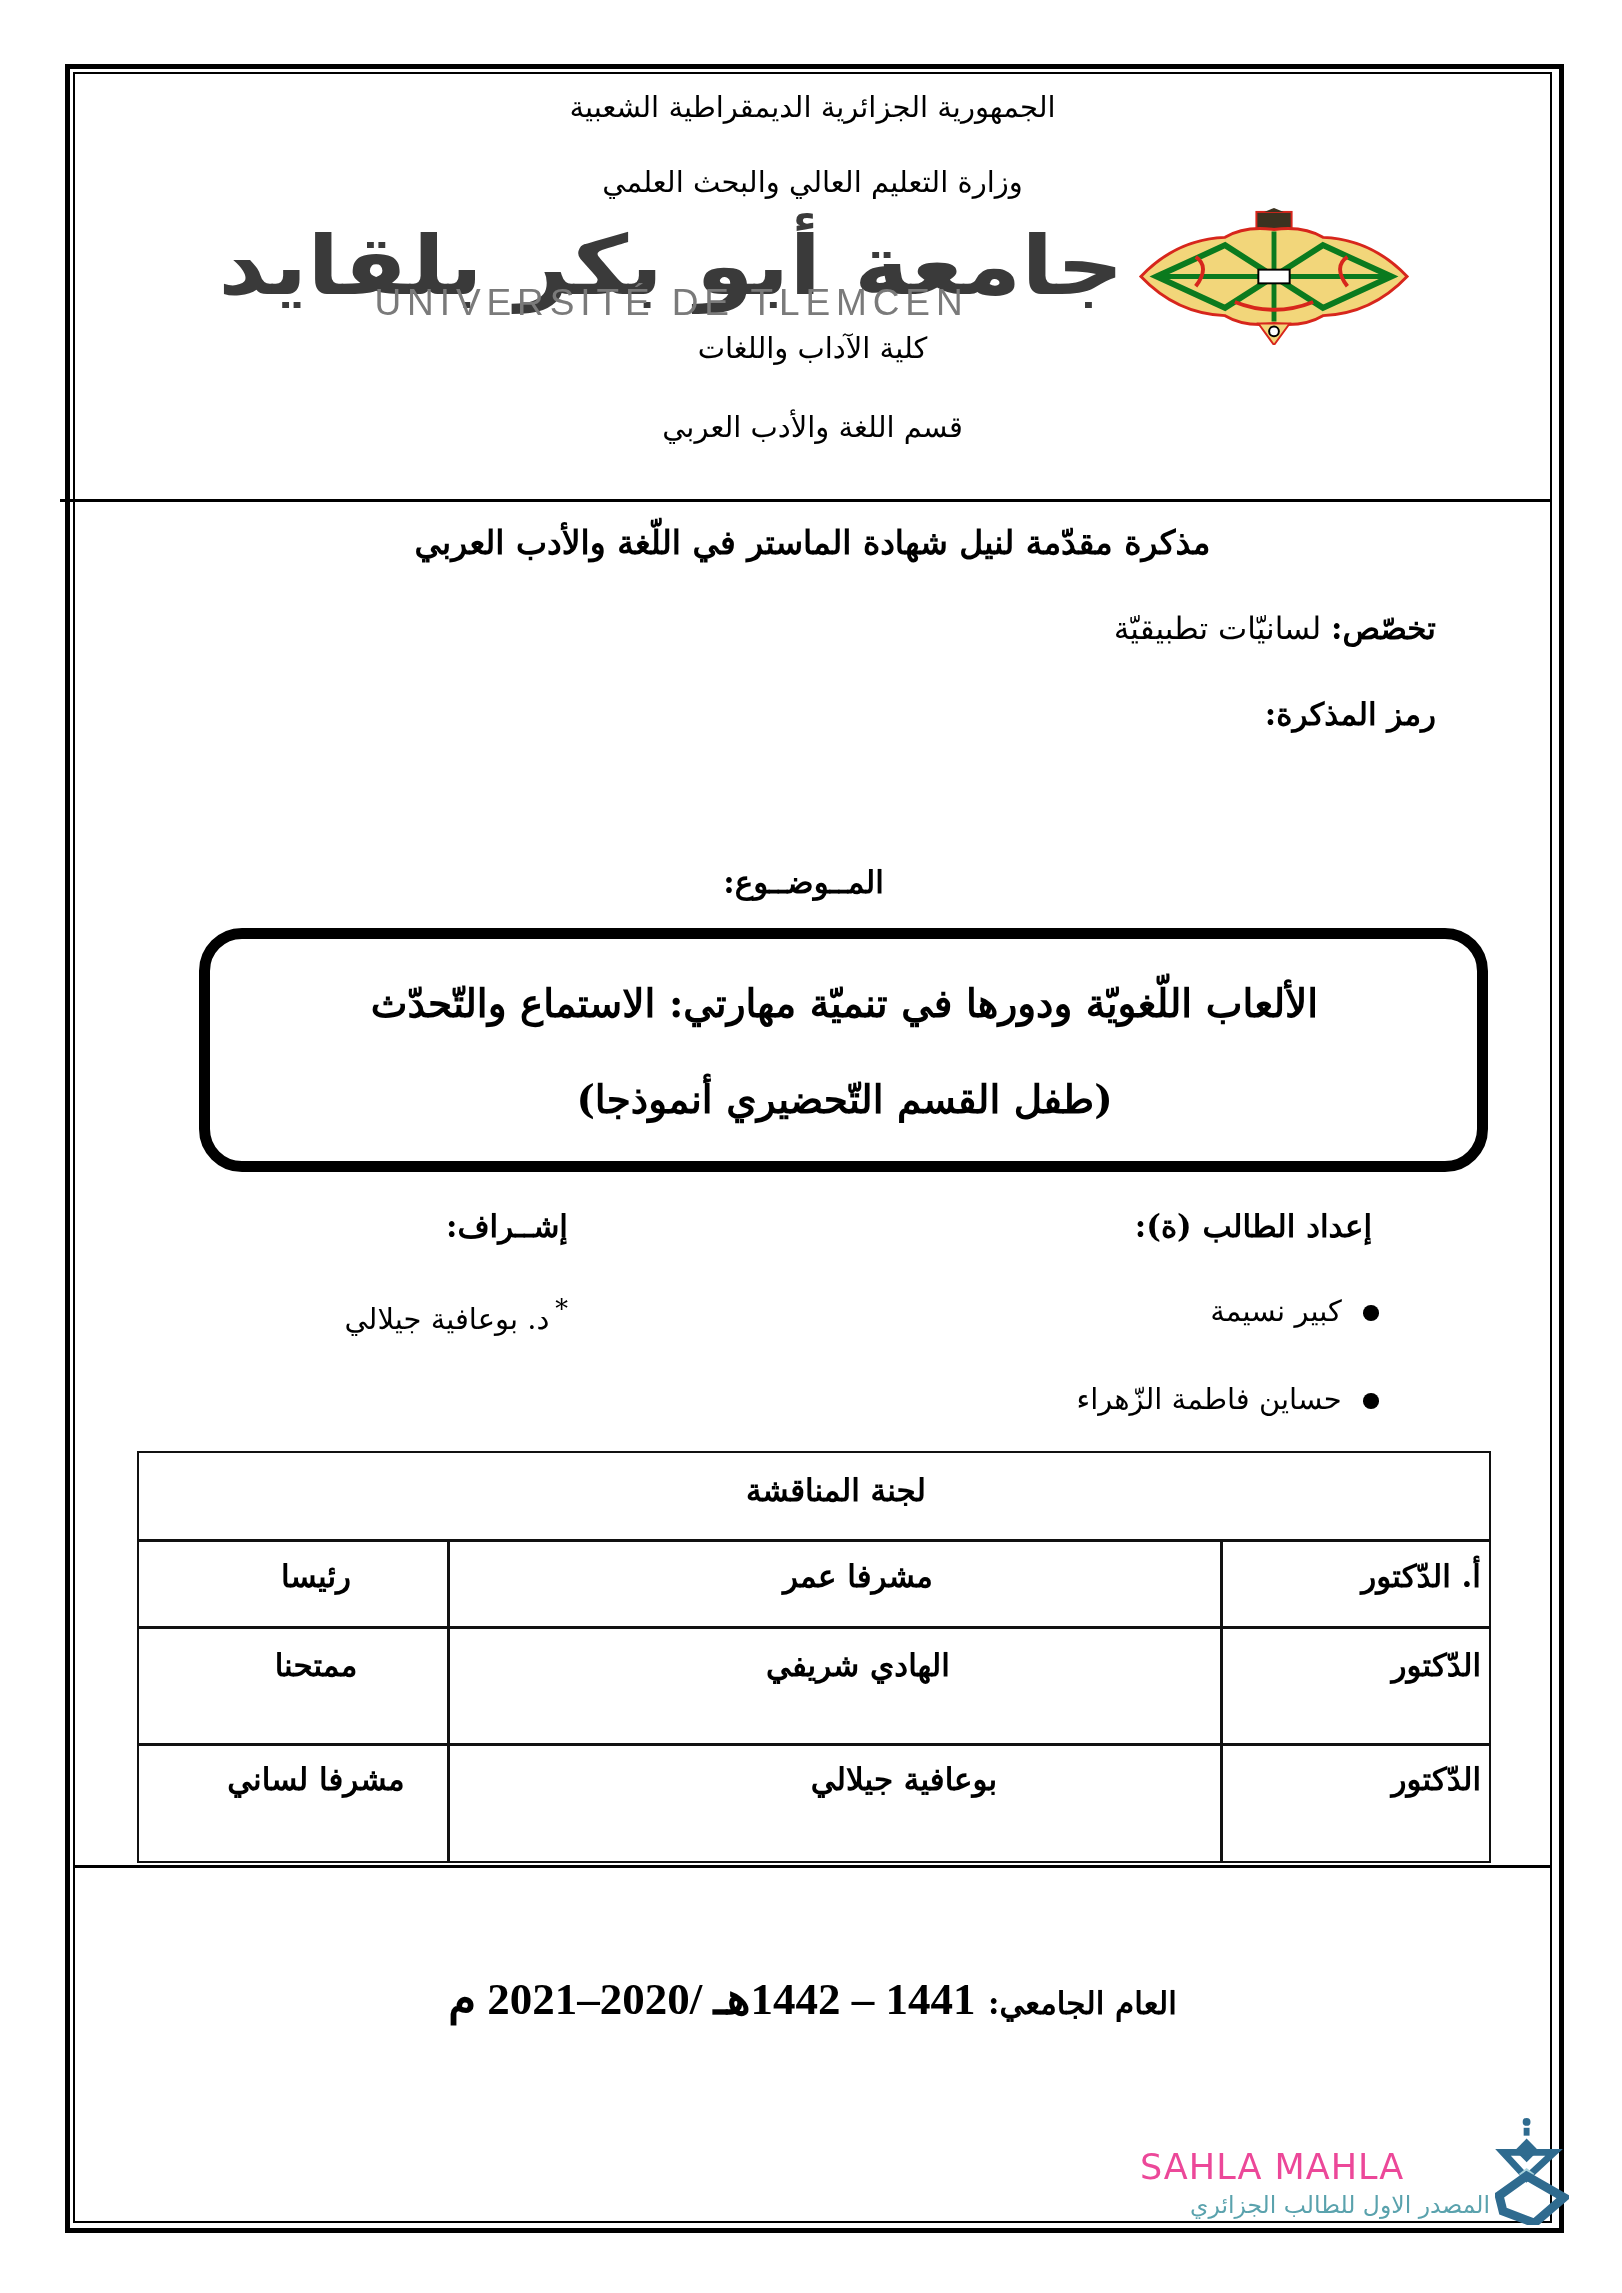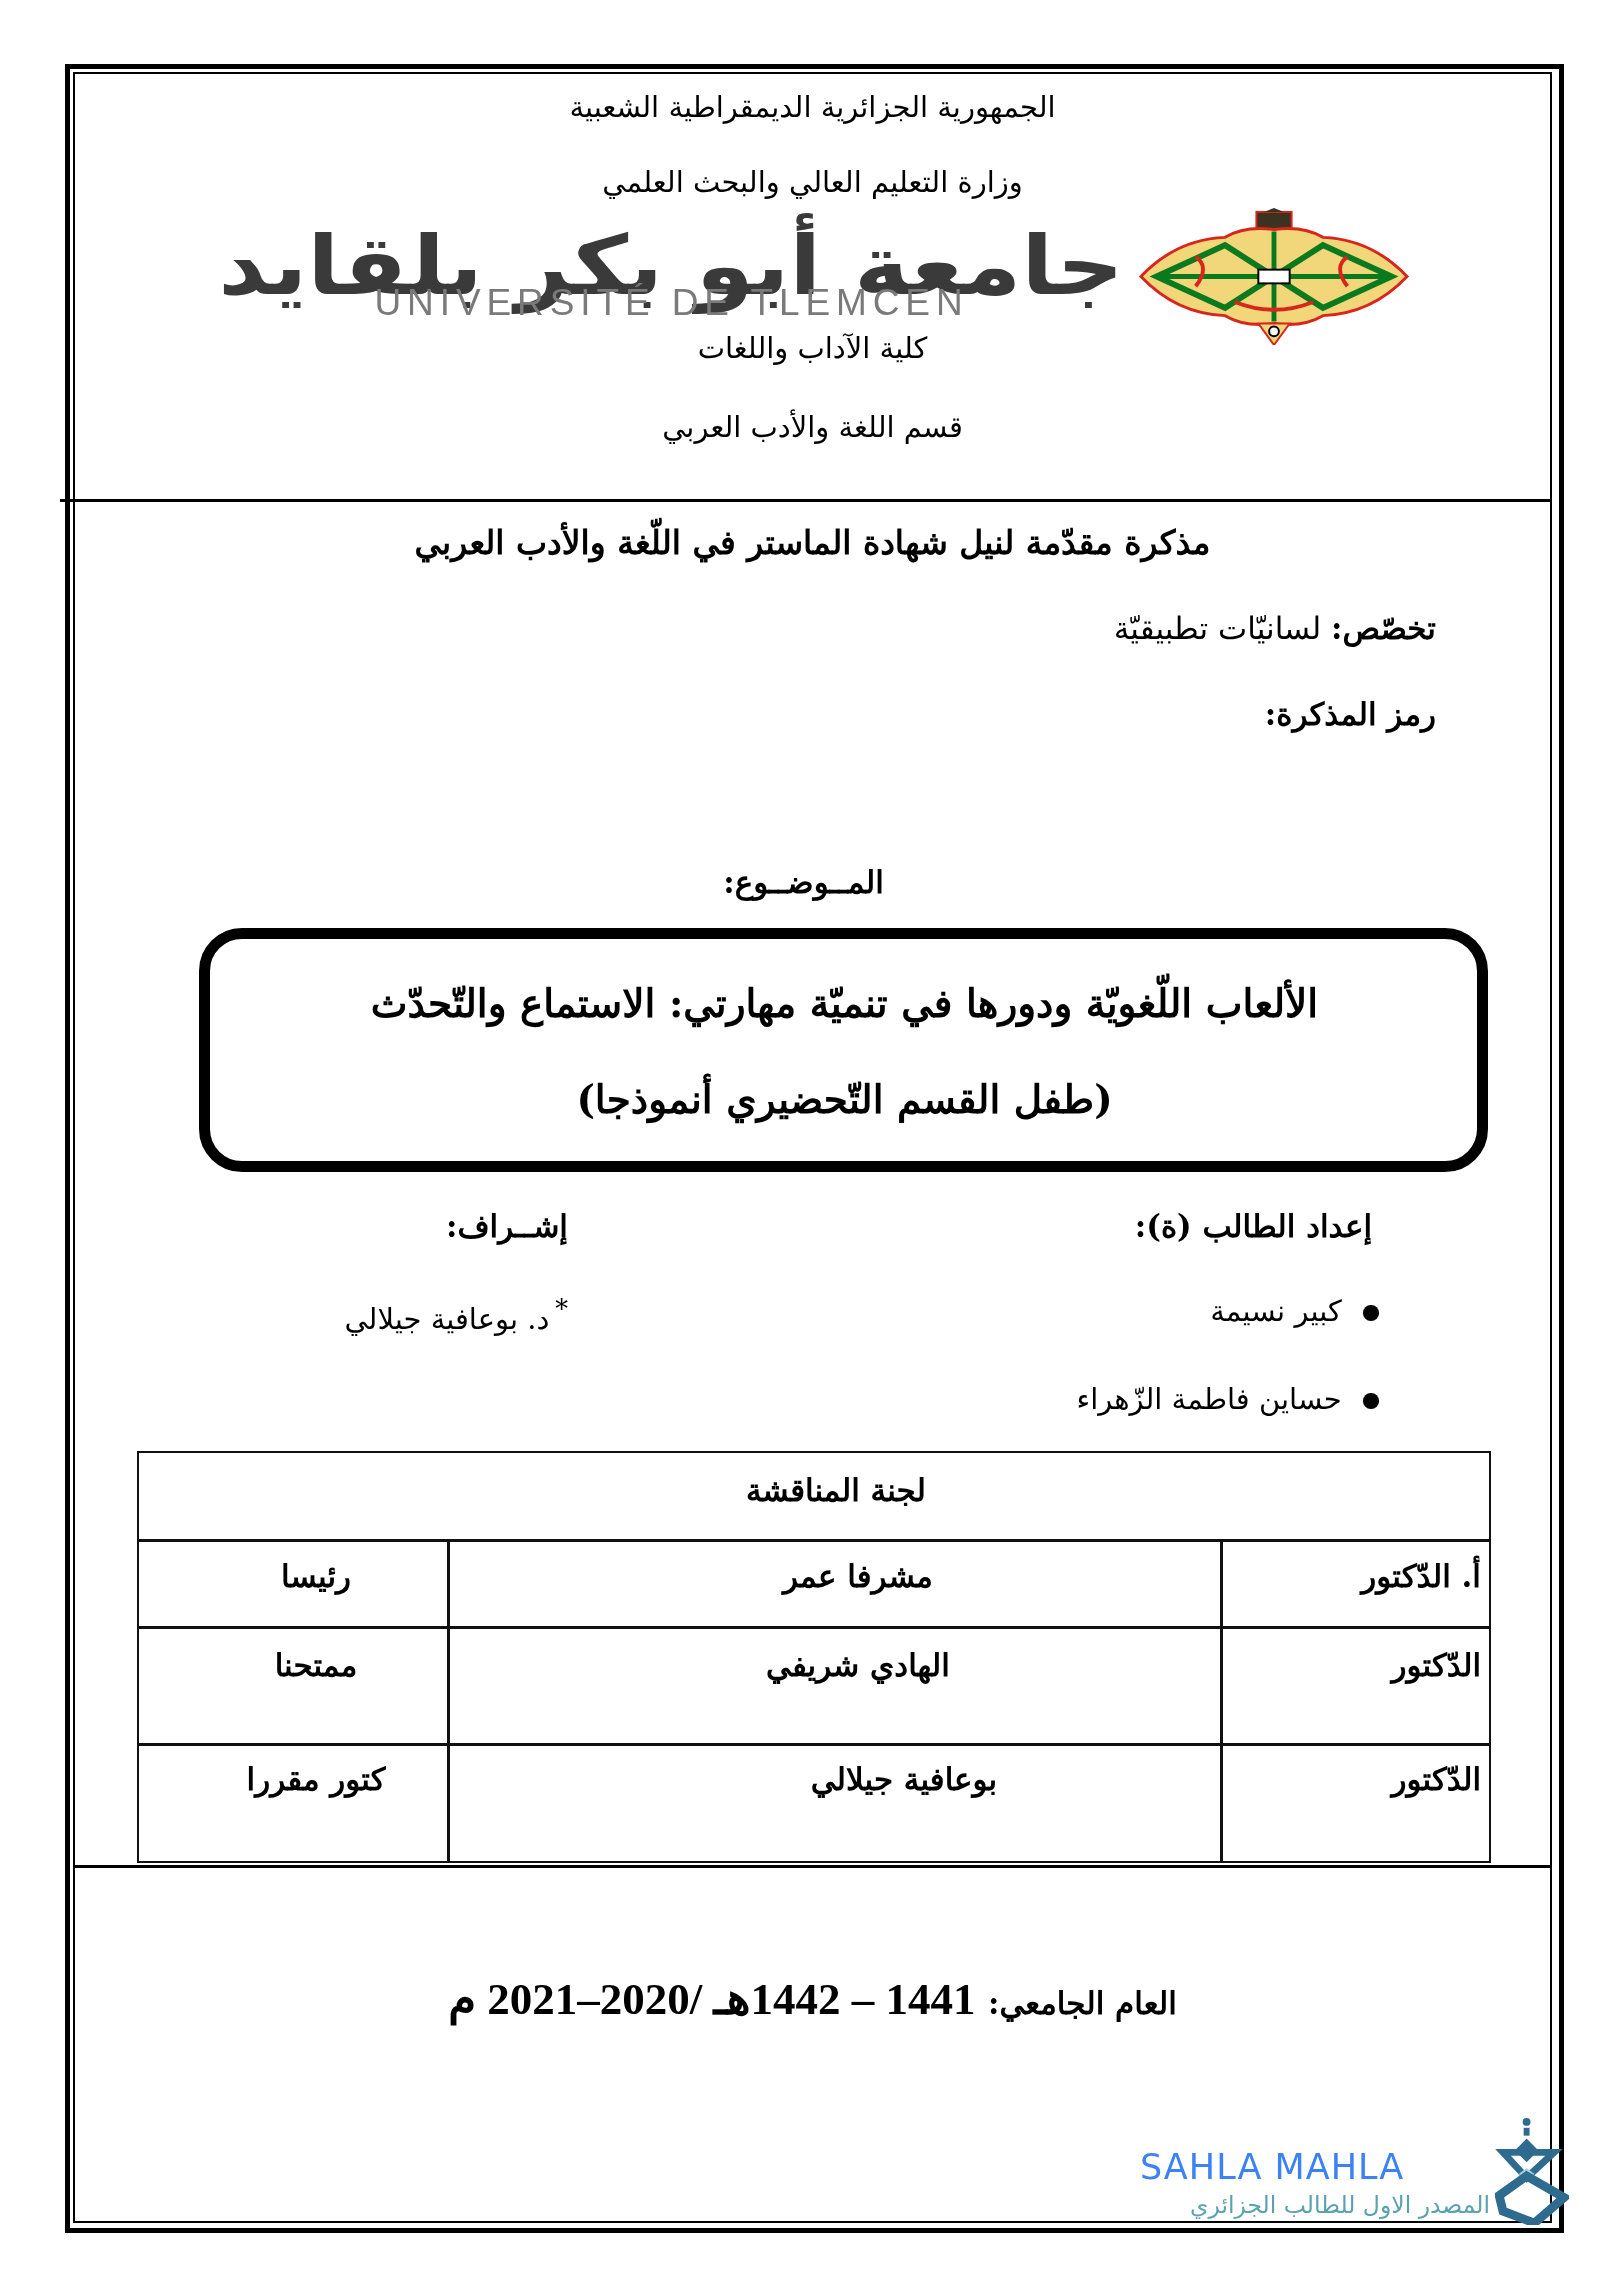--- a/index.html
+++ b/index.html
@@ -29,21 +29,21 @@
 
   .topic-box { left: 199px; top: 928px; width: 1267px; height: 222px; border: 11.8px solid #000; border-radius: 43px; }
 
   .table { left: 137px; top: 1451px; width: 1350px; height: 408px; border: 2px solid #111; }
   .hline { background: #111; height: 2.9px; }
   .vline { background: #111; width: 2.9px; }
 
   .cell { font-size: 31px; font-weight: bold; text-align: center; direction: rtl; white-space: nowrap; padding-left: 23px; }
 
   .sahla { left: 1140px; top: 2147px; font-family: "DejaVu Sans", "Liberation Sans", sans-serif;
-           font-size: 35px; letter-spacing: 1px; color: #3b82f6; }
+           font-size: 35px; letter-spacing: 1px; color: #ec4899; }
   .sahla-sub { left: 1137px; top: 2191px; width: 353px; font-size: 23.5px; color: #5aa2ad; direction: rtl; text-align: right;
                font-family: "DejaVu Sans", sans-serif; }
   .sahla-logo { left: 1495px; top: 2117px; width: 74px; height: 108px; }
 </style>
 </head>
 <body>
 
 <div class="abs frame-outer"></div>
 <div class="abs frame-inner"></div>
 
@@ -117,21 +117,21 @@
 <div class="abs cell" style="left:1223px; width:235px; top:1558px; text-align:right;">أ. الدّكتور</div>
 <div class="abs cell" style="left:450px; width:770px; top:1558px;">مشرفا عمر</div>
 <div class="abs cell" style="left:139px; width:308px; top:1558px;">رئيسا</div>
 
 <div class="abs cell" style="left:1223px; width:235px; top:1647px; text-align:right;">الدّكتور</div>
 <div class="abs cell" style="left:450px; width:770px; top:1647px;">الهادي شريفي</div>
 <div class="abs cell" style="left:139px; width:308px; top:1647px;">ممتحنا</div>
 
 <div class="abs cell" style="left:1223px; width:235px; top:1761px; text-align:right;">الدّكتور</div>
 <div class="abs cell" style="left:450px; width:862px; top:1761px;">بوعافية جيلالي</div>
-<div class="abs cell" style="left:139px; width:308px; top:1761px;">كتور مقررا</div>
+<div class="abs cell" style="left:139px; width:308px; top:1761px;">مشرفا لساني</div>
 
 <div class="abs sep" style="top:1865px;"></div>
 
 <div class="abs c" style="left:75px; width:1475px; top:1952px; font-size:39px;margin-top:20px;">
   <span class="bold" style="font-size:31px;">العام الجامعي:</span>
   <span class="bold" style="font-family:'Liberation Serif', serif; font-size:45px;">1441 – 1442هـ /2020–2021 م</span>
 </div>
 
 <div class="abs sahla">SAHLA MAHLA</div>
 <div class="abs sahla-sub">المصدر الاول للطالب الجزائري</div>

